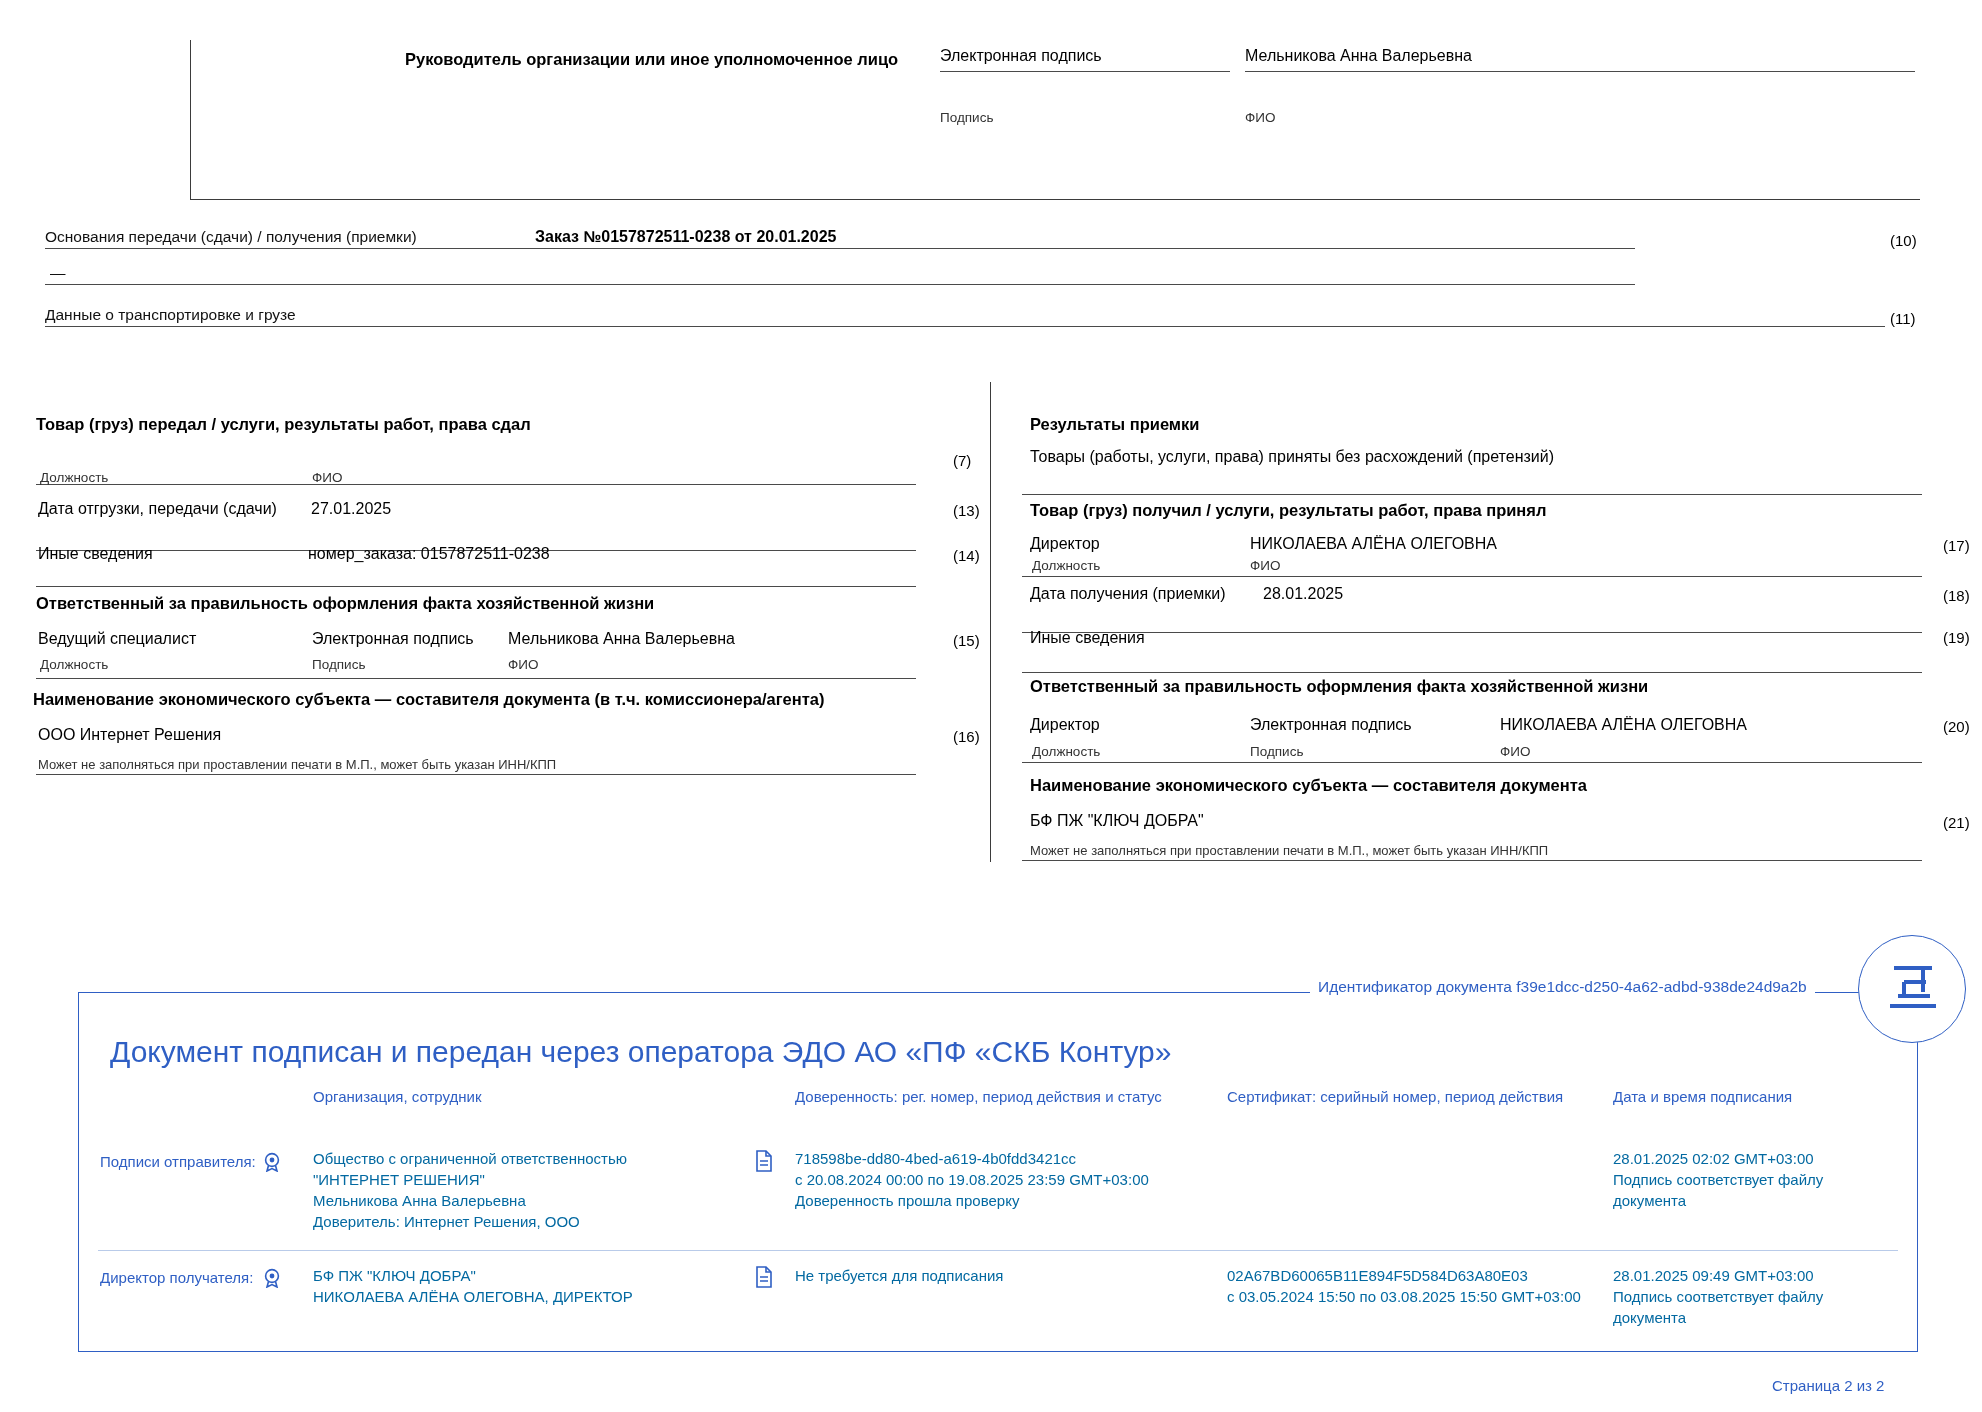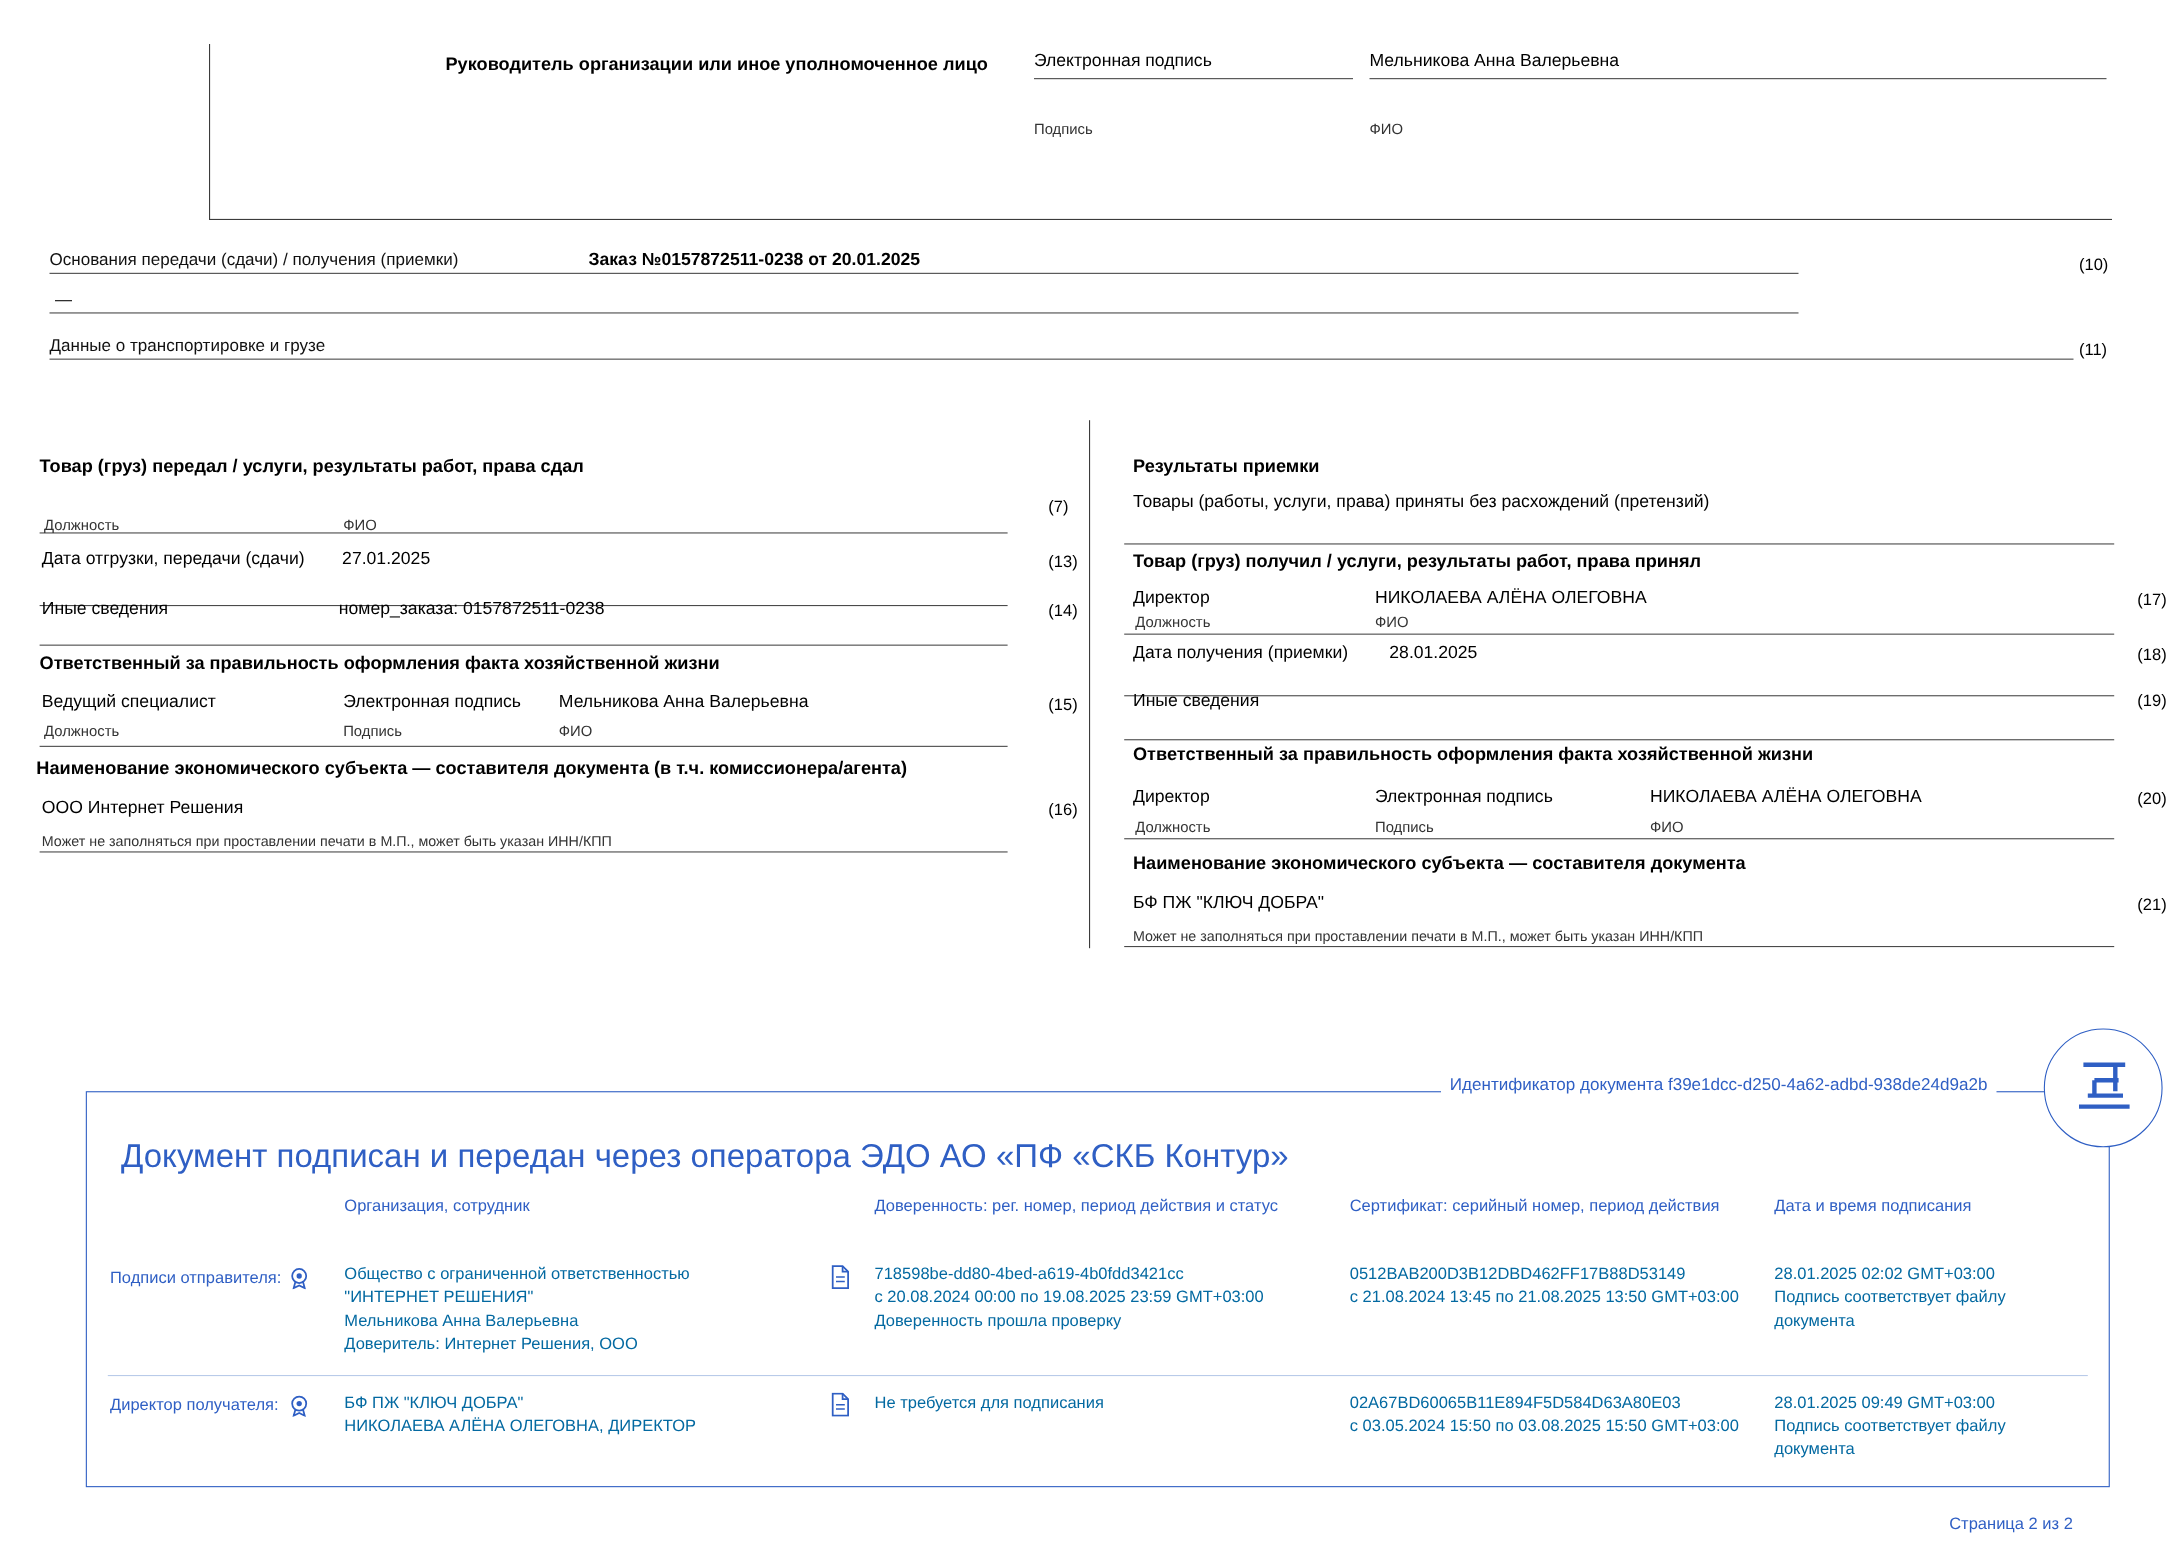--- a/index.html
+++ b/index.html
@@ -326,22 +326,20 @@
 Мельникова Анна Валерьевна
 Доверитель: Интернет Решения, ООО</div>
   <svg class="ic" style="left:755px; top:1150px;" width="18" height="22" viewBox="0 0 18 22">
     <path d="M2 1 H11 L16 6 V21 H2 Z" fill="none" stroke="#2f5fc4" stroke-width="1.6"></path>
     <path d="M11 1 V6 H16" fill="none" stroke="#2f5fc4" stroke-width="1.6"></path>
     <path d="M5 11 H13 M5 15 H13" stroke="#2f5fc4" stroke-width="1.4"></path>
   </svg>
   <div class="edo-cell" style="left:795px; top:1148px; width:420px;">718598be-dd80-4bed-a619-4b0fdd3421cc
 с 20.08.2024 00:00 по 19.08.2025 23:59 GMT+03:00
 Доверенность прошла проверку</div>
-  <div class="edo-cell" style="left:1227px; top:1148px; width:380px;">0512BAB200D3B12DBD462FF17B88D53149
-с 21.08.2024 13:45 по 21.08.2025 13:50 GMT+03:00</div>
   <div class="edo-cell" style="left:1613px; top:1148px; width:260px;">28.01.2025 02:02 GMT+03:00
 Подпись соответствует файлу
 документа</div>
 
   <div class="edo-sep" style="top:1250px;"></div>
 
   <div class="edo-side" style="left:100px; top:1268px;">Директор
 получателя:</div>
   <svg class="ic" style="left:262px; top:1268px;" width="20" height="20" viewBox="0 0 20 20">
     <circle cx="10" cy="8" r="6.4" fill="none" stroke="#2f5fc4" stroke-width="1.6"></circle>

